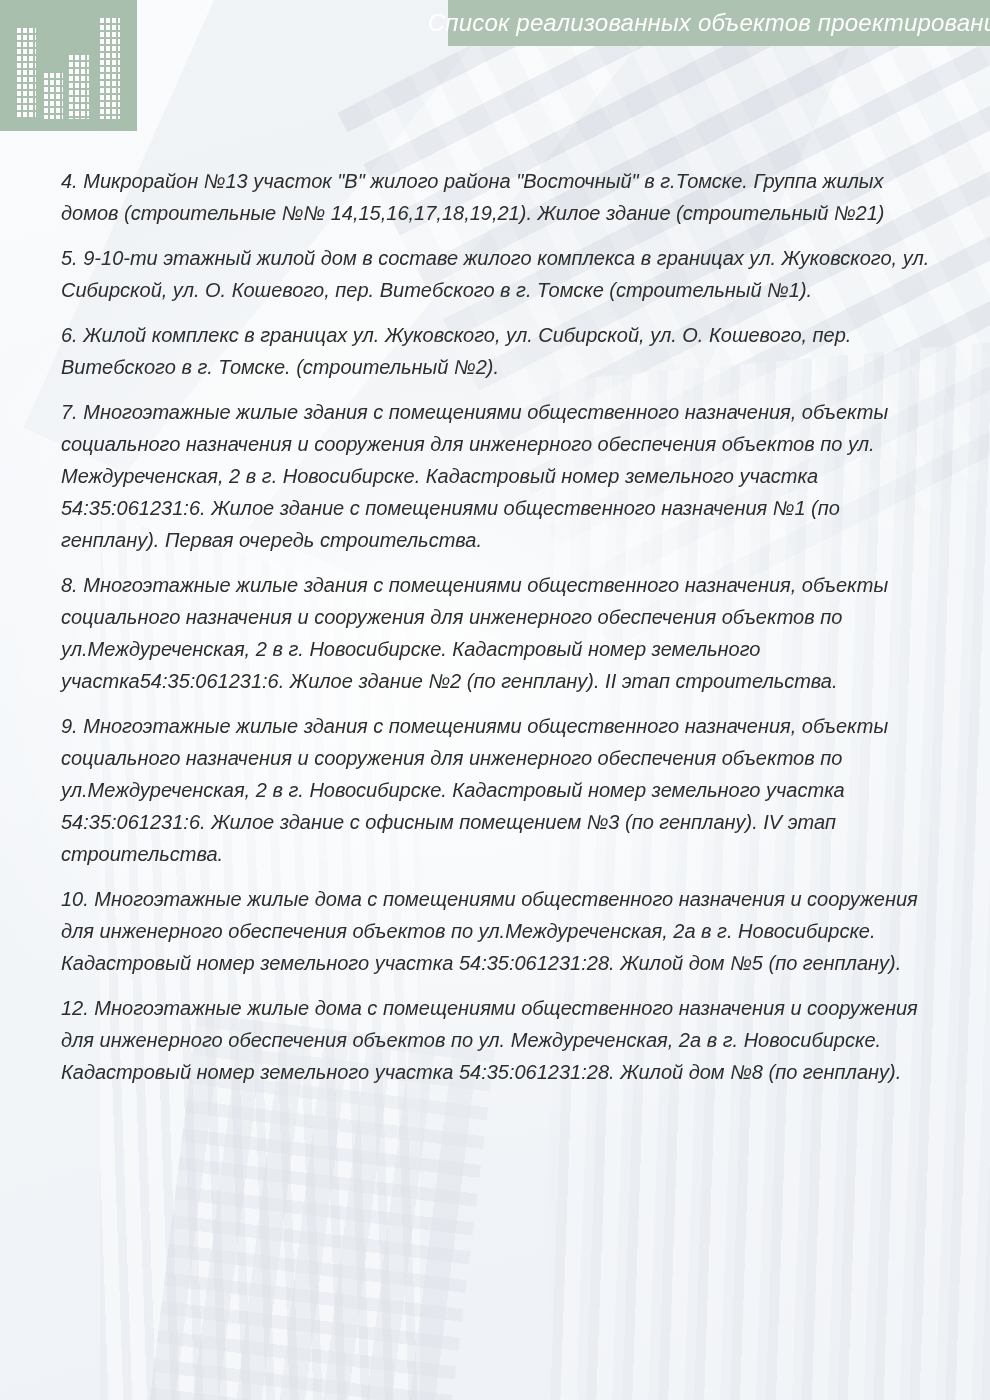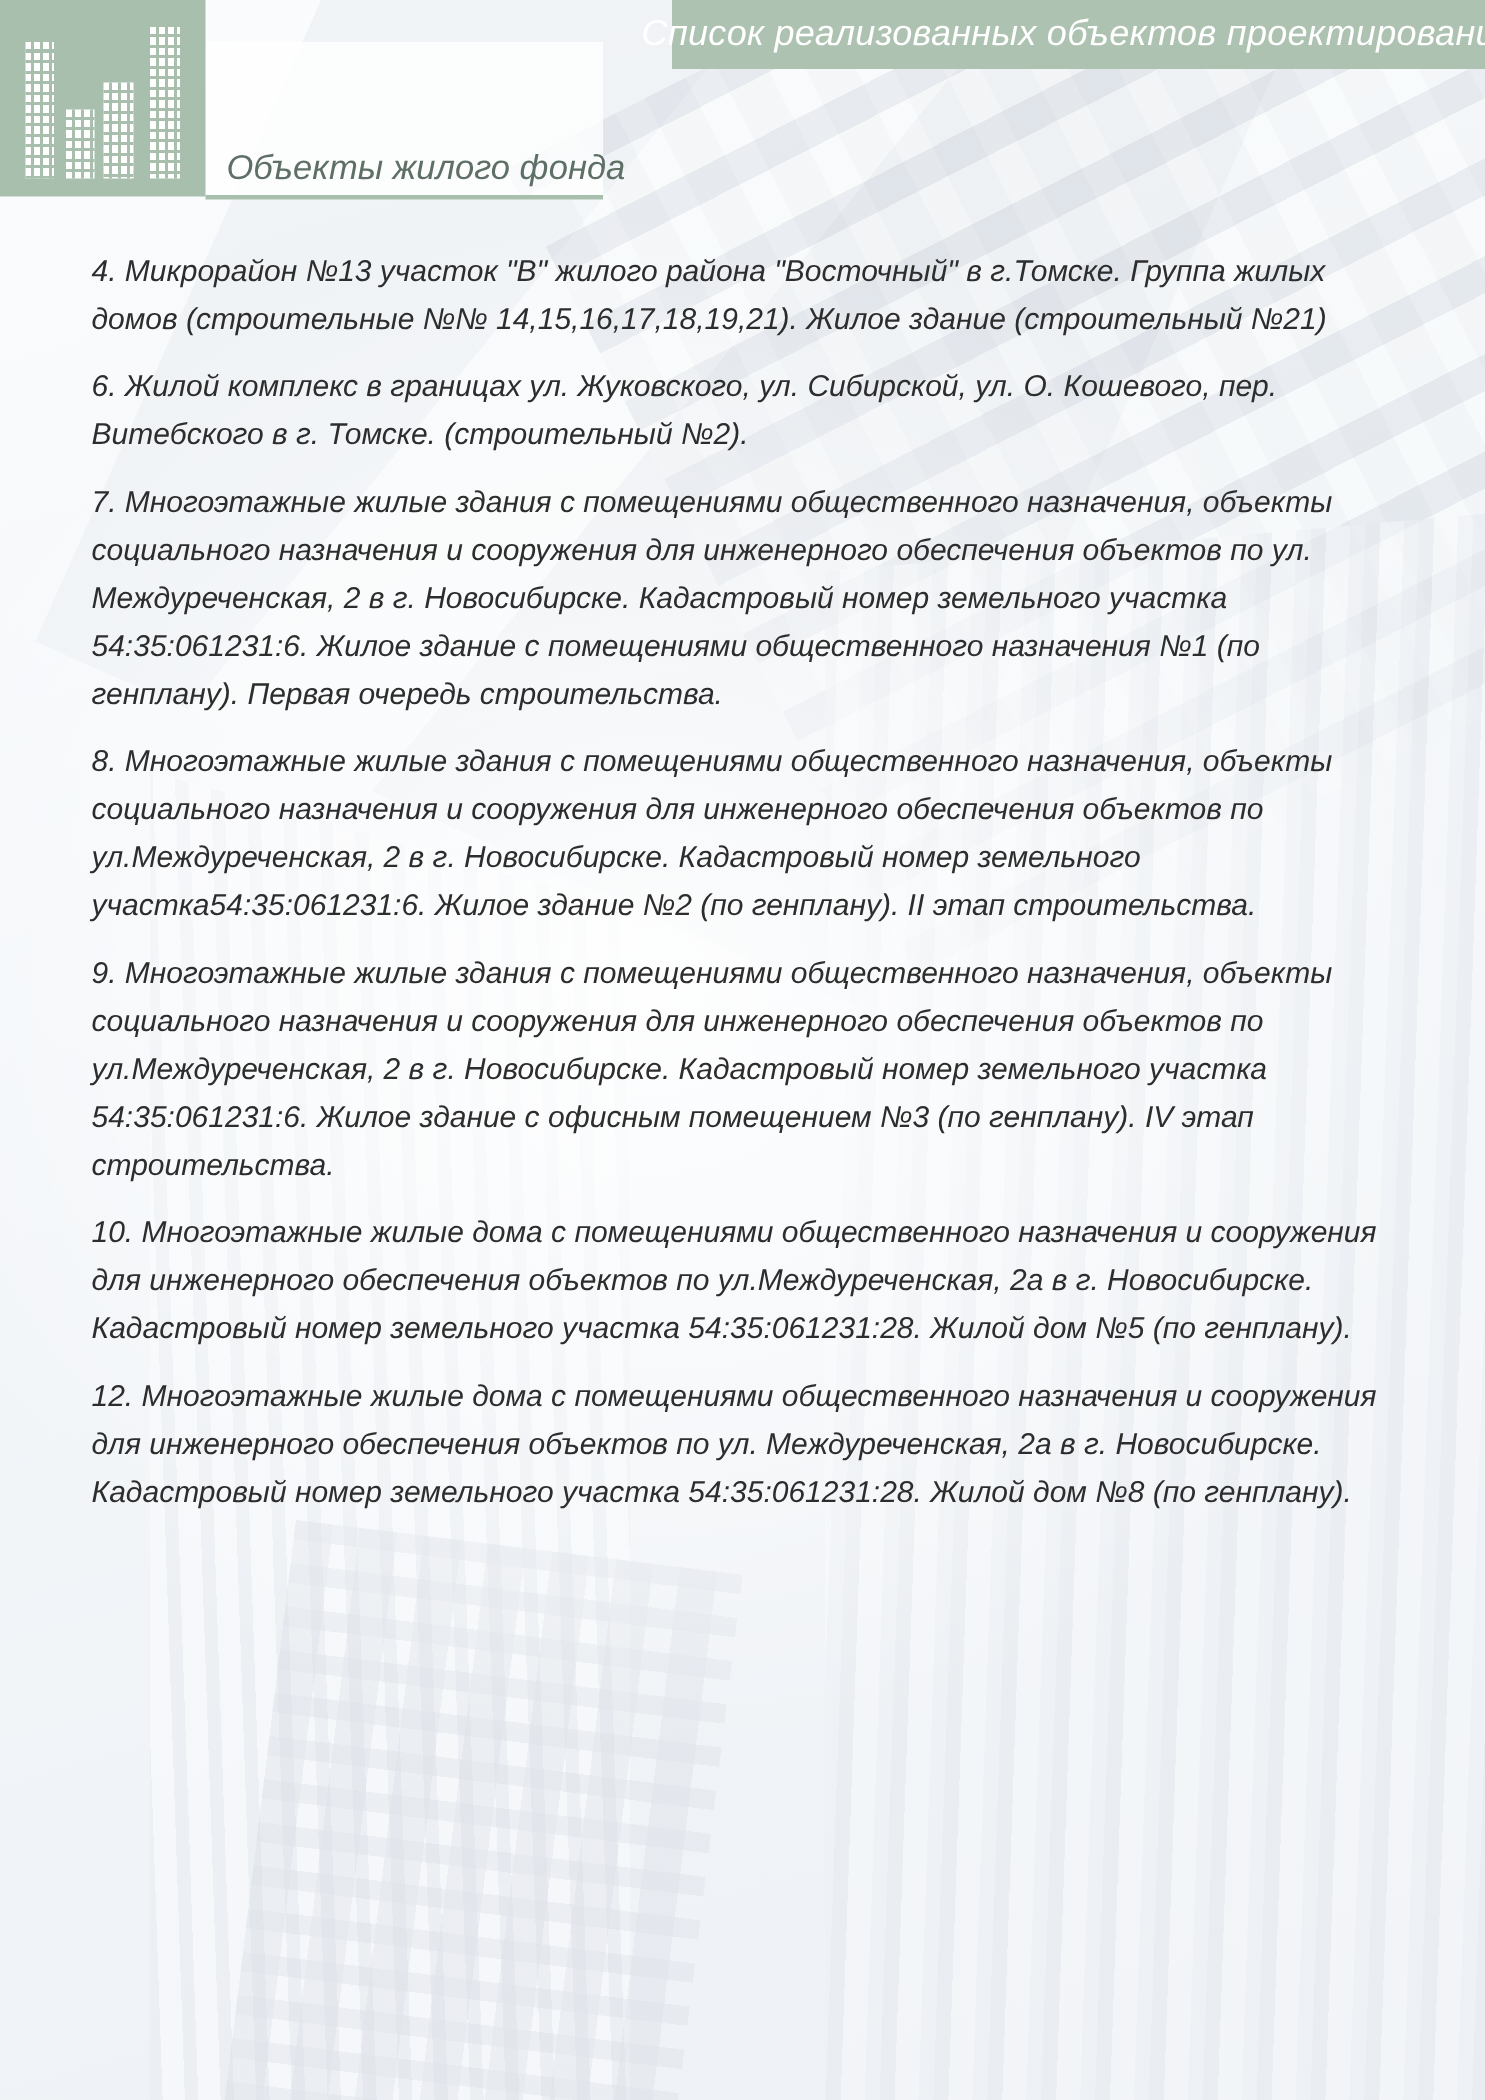--- a/index.html
+++ b/index.html
@@ -119,26 +119,24 @@
     <div class="bldg b1"></div>
     <div class="bldg b2"></div>
     <div class="bldg b3"></div>
     <div class="bldg b4"></div>
   </div>
 
   <div class="banner">
     <span>Список реализованных объектов проектирования</span>
   </div>
 
-  <div class="subtitle-panel">
-    <span>Объекты жилого фонда</span>
-  </div>
 
   <div class="list">
       <p class="item">4. Микрорайон №13 участок "В" жилого района "Восточный" в г.Томске. Группа жилых домов (строительные №№ 14,15,16,17,18,19,21). Жилое здание (строительный №21)</p>
+      <p class="item">5. 9-10-ти этажный жилой дом в составе жилого комплекса в границах ул. Жуковского, ул. Сибирской, ул. О. Кошевого, пер. Витебского в г. Томске (строительный №1).</p>
       <p class="item">6. Жилой комплекс в границах ул. Жуковского, ул. Сибирской, ул. О. Кошевого, пер. Витебского в г. Томске. (строительный №2).</p>
       <p class="item">7. Многоэтажные жилые здания с помещениями общественного назначения, объекты социального назначения и сооружения для инженерного обеспечения объектов по ул. Междуреченская, 2 в г. Новосибирске. Кадастровый номер земельного участка 54:35:061231:6. Жилое здание с помещениями общественного назначения №1 (по генплану). Первая очередь строительства.</p>
       <p class="item">8. Многоэтажные жилые здания с помещениями общественного назначения, объекты социального назначения и сооружения для инженерного обеспечения объектов по ул.Междуреченская, 2 в г. Новосибирске. Кадастровый номер земельного участка54:35:061231:6. Жилое здание №2 (по генплану). II этап строительства.</p>
       <p class="item">9. Многоэтажные жилые здания с помещениями общественного назначения, объекты социального назначения и сооружения для инженерного обеспечения объектов по ул.Междуреченская, 2 в г. Новосибирске. Кадастровый номер земельного участка 54:35:061231:6. Жилое здание с офисным помещением №3 (по генплану). IV этап строительства.</p>
       <p class="item">10. Многоэтажные жилые дома с помещениями общественного назначения и сооружения для инженерного обеспечения объектов по ул.Междуреченская, 2а в г. Новосибирске. Кадастровый номер земельного участка 54:35:061231:28. Жилой дом №5 (по генплану).</p>
       <p class="item">12. Многоэтажные жилые дома с помещениями общественного назначения и сооружения для инженерного обеспечения объектов по ул. Междуреченская, 2а в г. Новосибирске. Кадастровый номер земельного участка 54:35:061231:28. Жилой дом №8 (по генплану).</p>
     </div>
 
 </div>
 

